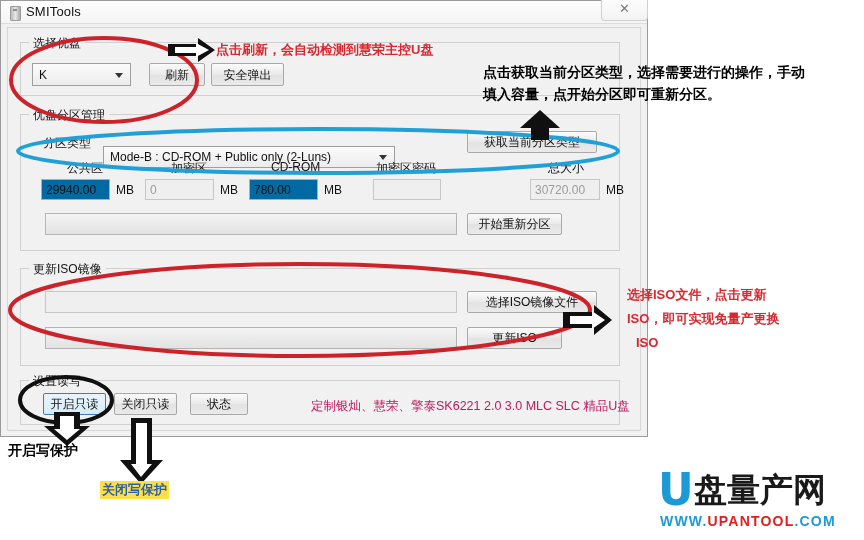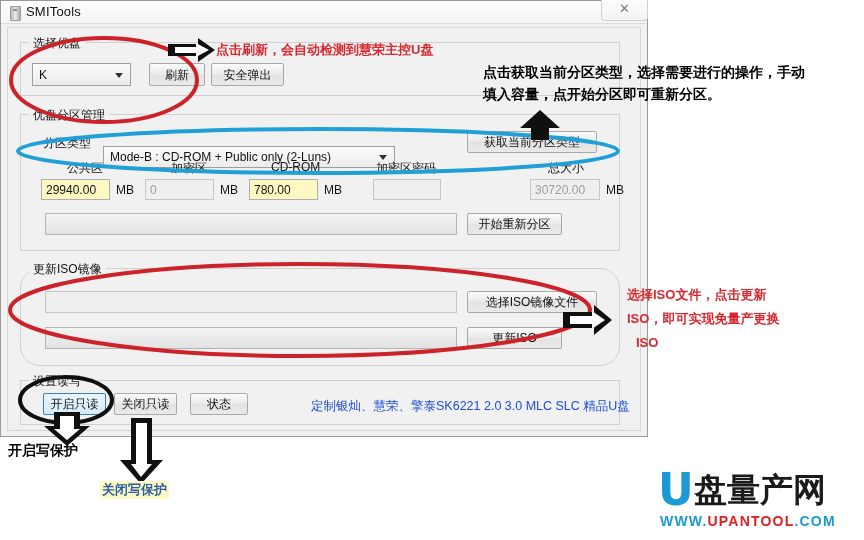--- a/index.html
+++ b/index.html
@@ -127,21 +127,21 @@
     align-items: center;
     justify-content: center;
     white-space: nowrap;
   }
   .wbutton.active {
     background: linear-gradient(#eaf4fd,#d5ecfb);
     border-color: #3c7fb1;
   }
   .wtext {
     position: absolute;
-    background: #fef9c3;
+    background: #0369a1;
     border: 1px solid #aeaeae;
     box-sizing: border-box;
     font-size: 12px;
     color: #111;
     padding: 1px 4px;
     display: flex;
     align-items: center;
     white-space: nowrap;
   }
   .wtext.disabled {
@@ -189,25 +189,25 @@
     font-size: 13px;
   }
   .ann-black {
     color: #000;
     font-size: 14px;
   }
   .ann-blue-hl {
     color: #2b5fa6;
     font-size: 13px;
     font-weight: bold;
-    background: #fef9c3;
+    background: #fde047;
     padding: 0 2px;
   }
   .ann-app-blue {
-    color: #1d4ed8;
+    color: #be185d;
     font-size: 12.5px;
     font-weight: normal;
     white-space: nowrap;
   }
 
   svg.overlay {
     position: absolute;
     left: 0; top: 0;
     width: 864px; height: 540px;
     pointer-events: none;
@@ -308,21 +308,21 @@
       <div class="wtext disabled" style="left:352px; top:64px; width:68px; height:21px;"></div>
 
       <div class="wlabel" style="left:527px; top:45px;">总大小</div>
       <div class="wtext disabled" style="left:509px; top:64px; width:70px; height:21px;">30720.00</div>
       <div class="wlabel" style="left:585px; top:68px;">MB</div>
 
       <div class="wprogress" style="left:24px; top:98px; width:412px; height:22px;"></div>
       <div class="wbutton" style="left:446px; top:98px; width:95px; height:22px;">开始重新分区</div>
     </div>
 
-    <div class="groupbox" style="left:12px; top:240px; width:600px; height:98px;border-radius:20px;">
+    <div class="groupbox" style="left:12px; top:240px; width:600px; height:98px;">
       <div class="gb-title">更新ISO镜像</div>
 
       <div class="wtext disabled" style="left:24px; top:22px; width:412px; height:22px;"></div>
       <div class="wbutton" style="left:446px; top:22px; width:130px; height:22px;">选择ISO镜像文件</div>
 
       <div class="wprogress" style="left:24px; top:58px; width:412px; height:22px;"></div>
       <div class="wbutton" style="left:446px; top:58px; width:95px; height:22px;">更新ISO</div>
     </div>
 
     <div class="groupbox" style="left:12px; top:352px; width:600px; height:45px;">

